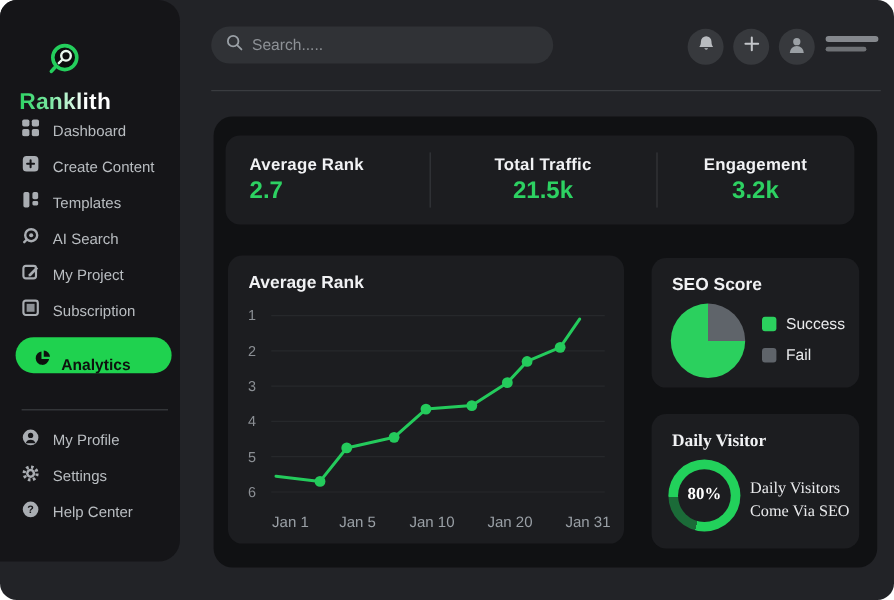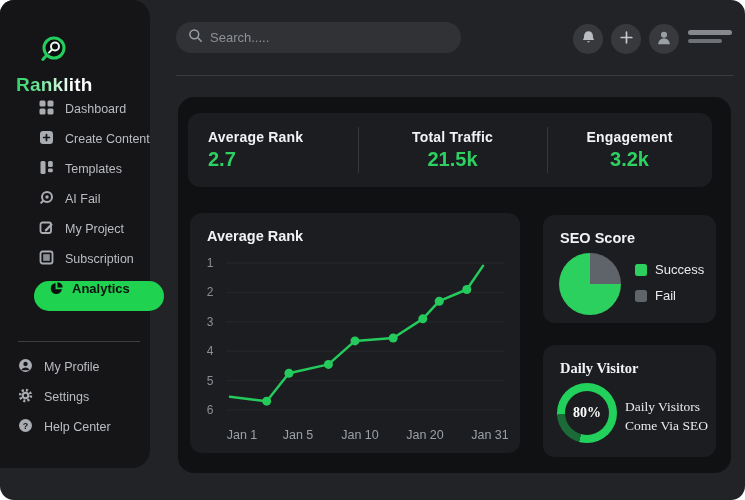--- a/index.html
+++ b/index.html
@@ -5,25 +5,25 @@
   * { margin:0; padding:0; box-sizing:border-box; }
   html,body { background:#ffffff; font-family:"Liberation Sans", sans-serif; }
   .app { position:relative; width:745px; height:500px; background:#222327; border-radius:14px; overflow:hidden; }
 
   
   .sidebar { position:absolute; left:0; top:0; width:150px; height:468px; background:#151518; border-radius:0 18px 18px 0; }
   .logo-row { position:absolute; left:16px; top:34px; display:flex; align-items:center; gap:6px;flex-direction:column; }
   .logo-text { font-size:19px; font-weight:800; letter-spacing:.2px;
     background:linear-gradient(90deg,#2bd362 0%,#7fe8a5 35%,#ffffff 72%);
     -webkit-background-clip:text; background-clip:text; color:transparent; }
-  .nav { position:absolute; left:0; top:94px; width:150px;margin-left:21px; }
+  .nav { position:absolute; left:0; top:94px; width:150px; }
   .nav-item { height:30px; display:flex; align-items:center; gap:11px; padding-left:18px; cursor:pointer; }
   .nav-item span.lbl { font-size:12.5px; color:#b9bdc1; }
   .pill { margin:7px 0 0 13px; width:130px; height:30px; border-radius:16px; background:#1fd24f;
-    display:flex; align-items:flex-start; gap:8px; padding-left:15px; cursor:pointer; }
+    display:flex; align-items:flex-end; gap:8px; padding-left:15px; cursor:pointer; }
   .pill span.lbl { font-size:13px; font-weight:700; color:#0d110e; }
   .side-divider { position:absolute; top:341px; left:18px; width:122px; height:1px; background:#3b3d41; }
   .footer-nav { position:absolute; left:0; top:352px; width:150px; }
 
   
   .search { position:absolute; left:176px; top:22px; width:285px; height:31px; border-radius:16px;
     background:#303236; display:flex; align-items:center; padding:0 12px; gap:7px; }
   .search input { flex:1; background:transparent; border:none; outline:none; color:#d6d8da; font-size:13px; font-family:"Liberation Sans",sans-serif; }
   .search input::placeholder { color:#8d9196; }
   .icon-btn { position:absolute; top:24px; width:30px; height:30px; border-radius:50%; background:#37393d;
@@ -111,21 +111,21 @@
         <span class="lbl">Templates</span>
       </div>
       <div class="nav-item">
         <span>
           <svg width="15" height="15" viewBox="0 0 15 15">
             <circle cx="8" cy="7" r="5" fill="none" stroke="#a9adb2" stroke-width="2"></circle>
             <circle cx="8" cy="7" r="1.7" fill="#a9adb2"></circle>
             <path d="M4.2 10.8 L2.2 12.8" stroke="#a9adb2" stroke-width="2" stroke-linecap="round"></path>
           </svg>
         </span>
-        <span class="lbl">AI Fail</span>
+        <span class="lbl">AI Search</span>
       </div>
       <div class="nav-item">
         <span>
           <svg width="15" height="15" viewBox="0 0 15 15">
             <rect x="1.5" y="2.5" width="10.5" height="10.5" rx="2" fill="none" stroke="#a9adb2" stroke-width="1.8"></rect>
             <path d="M6 9.6 L12.2 3.2 L13.8 4.8 L7.6 11.2 L5.8 11.5 Z" fill="#a9adb2"></path>
           </svg>
         </span>
         <span class="lbl">My Project</span>
       </div>

